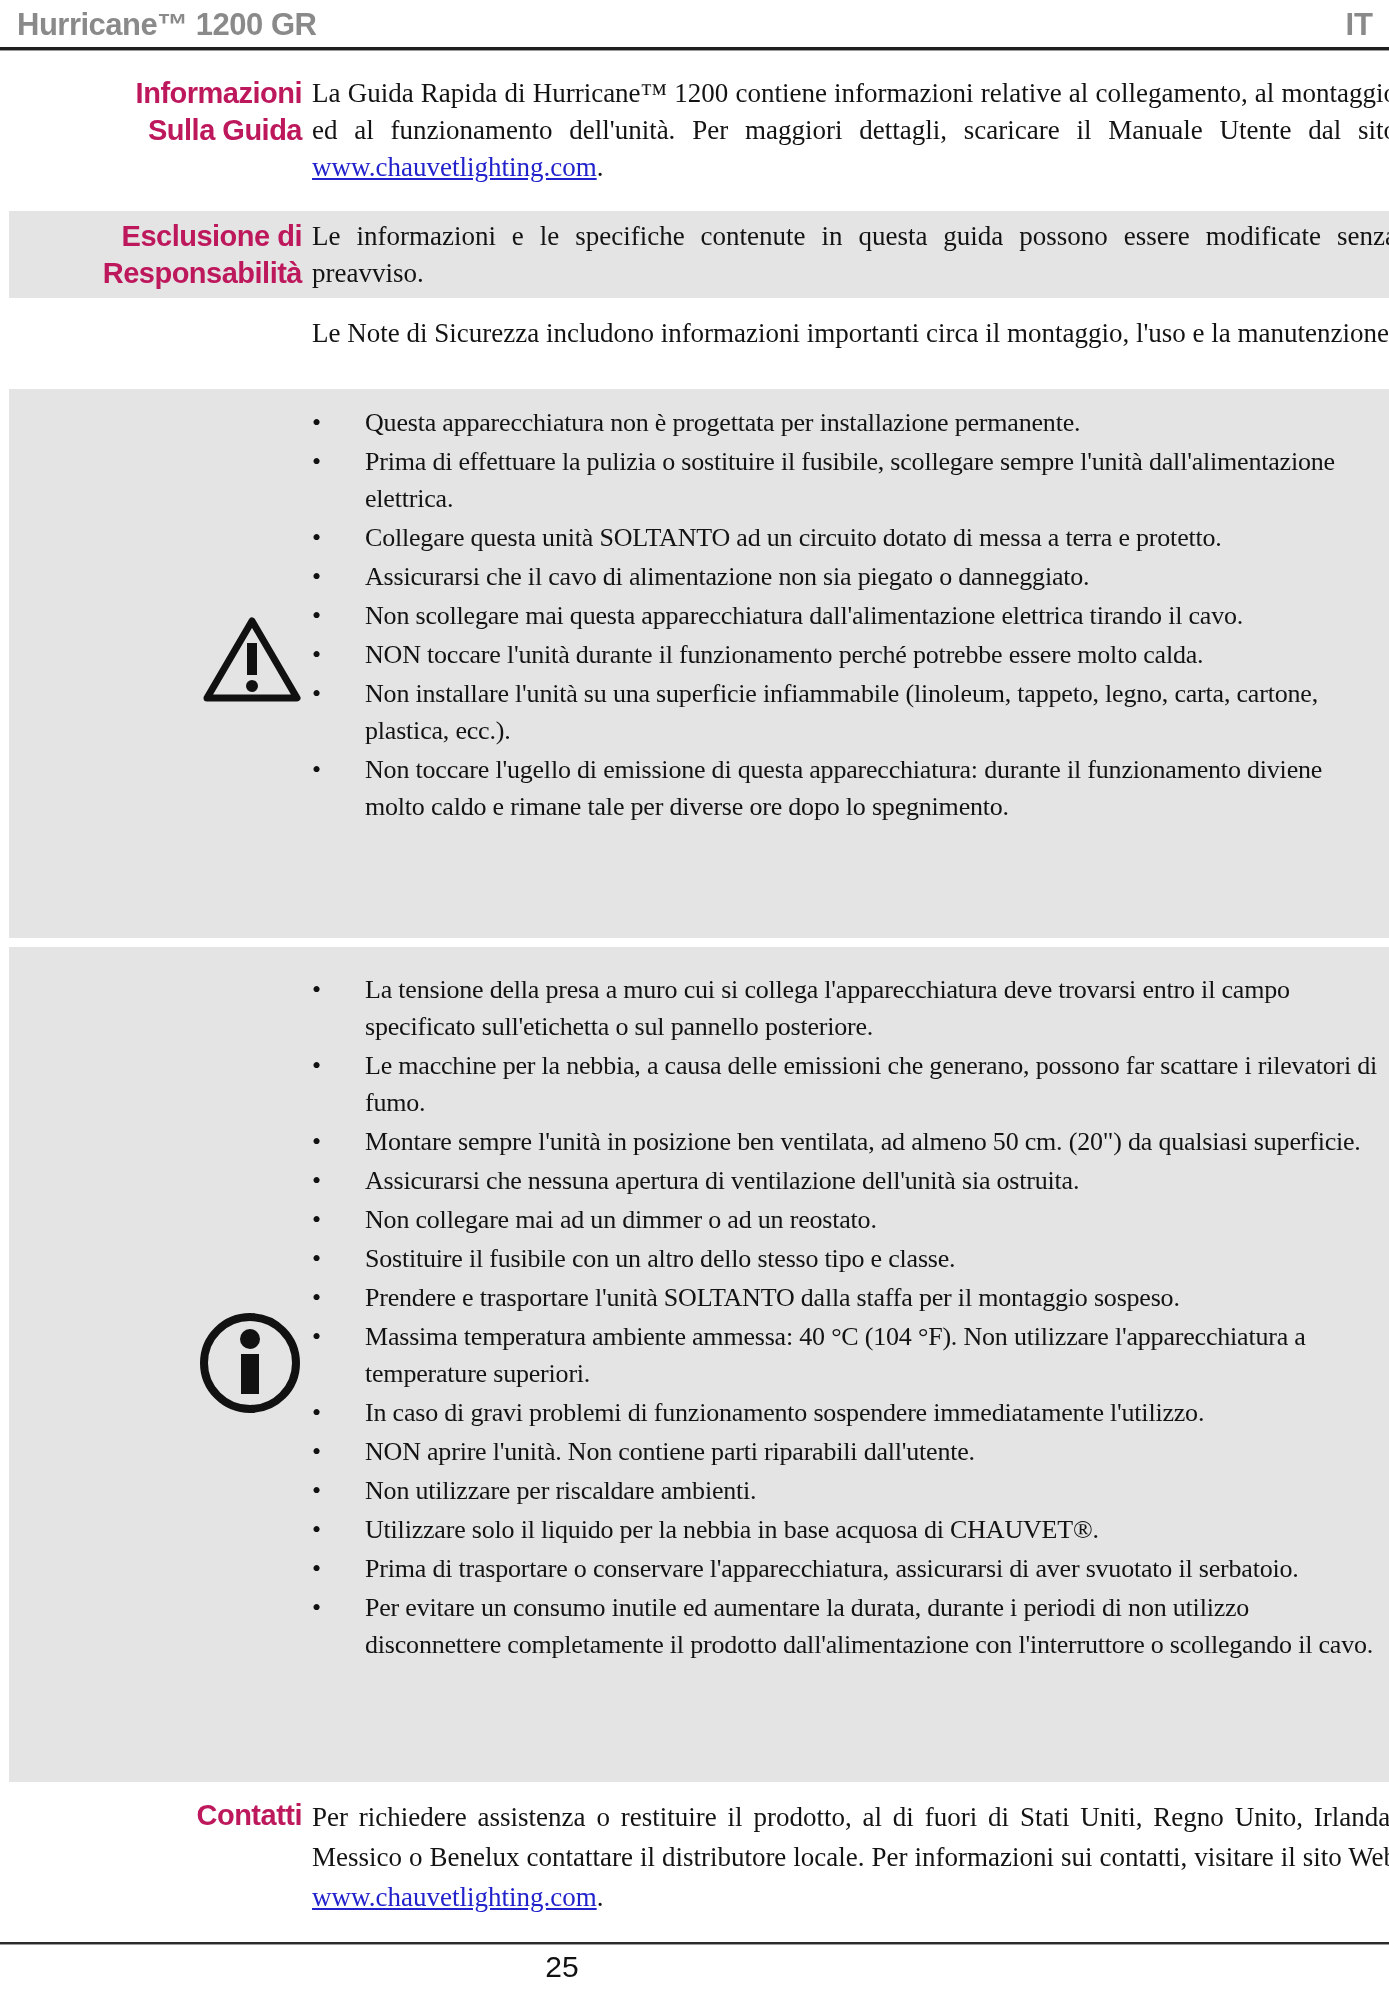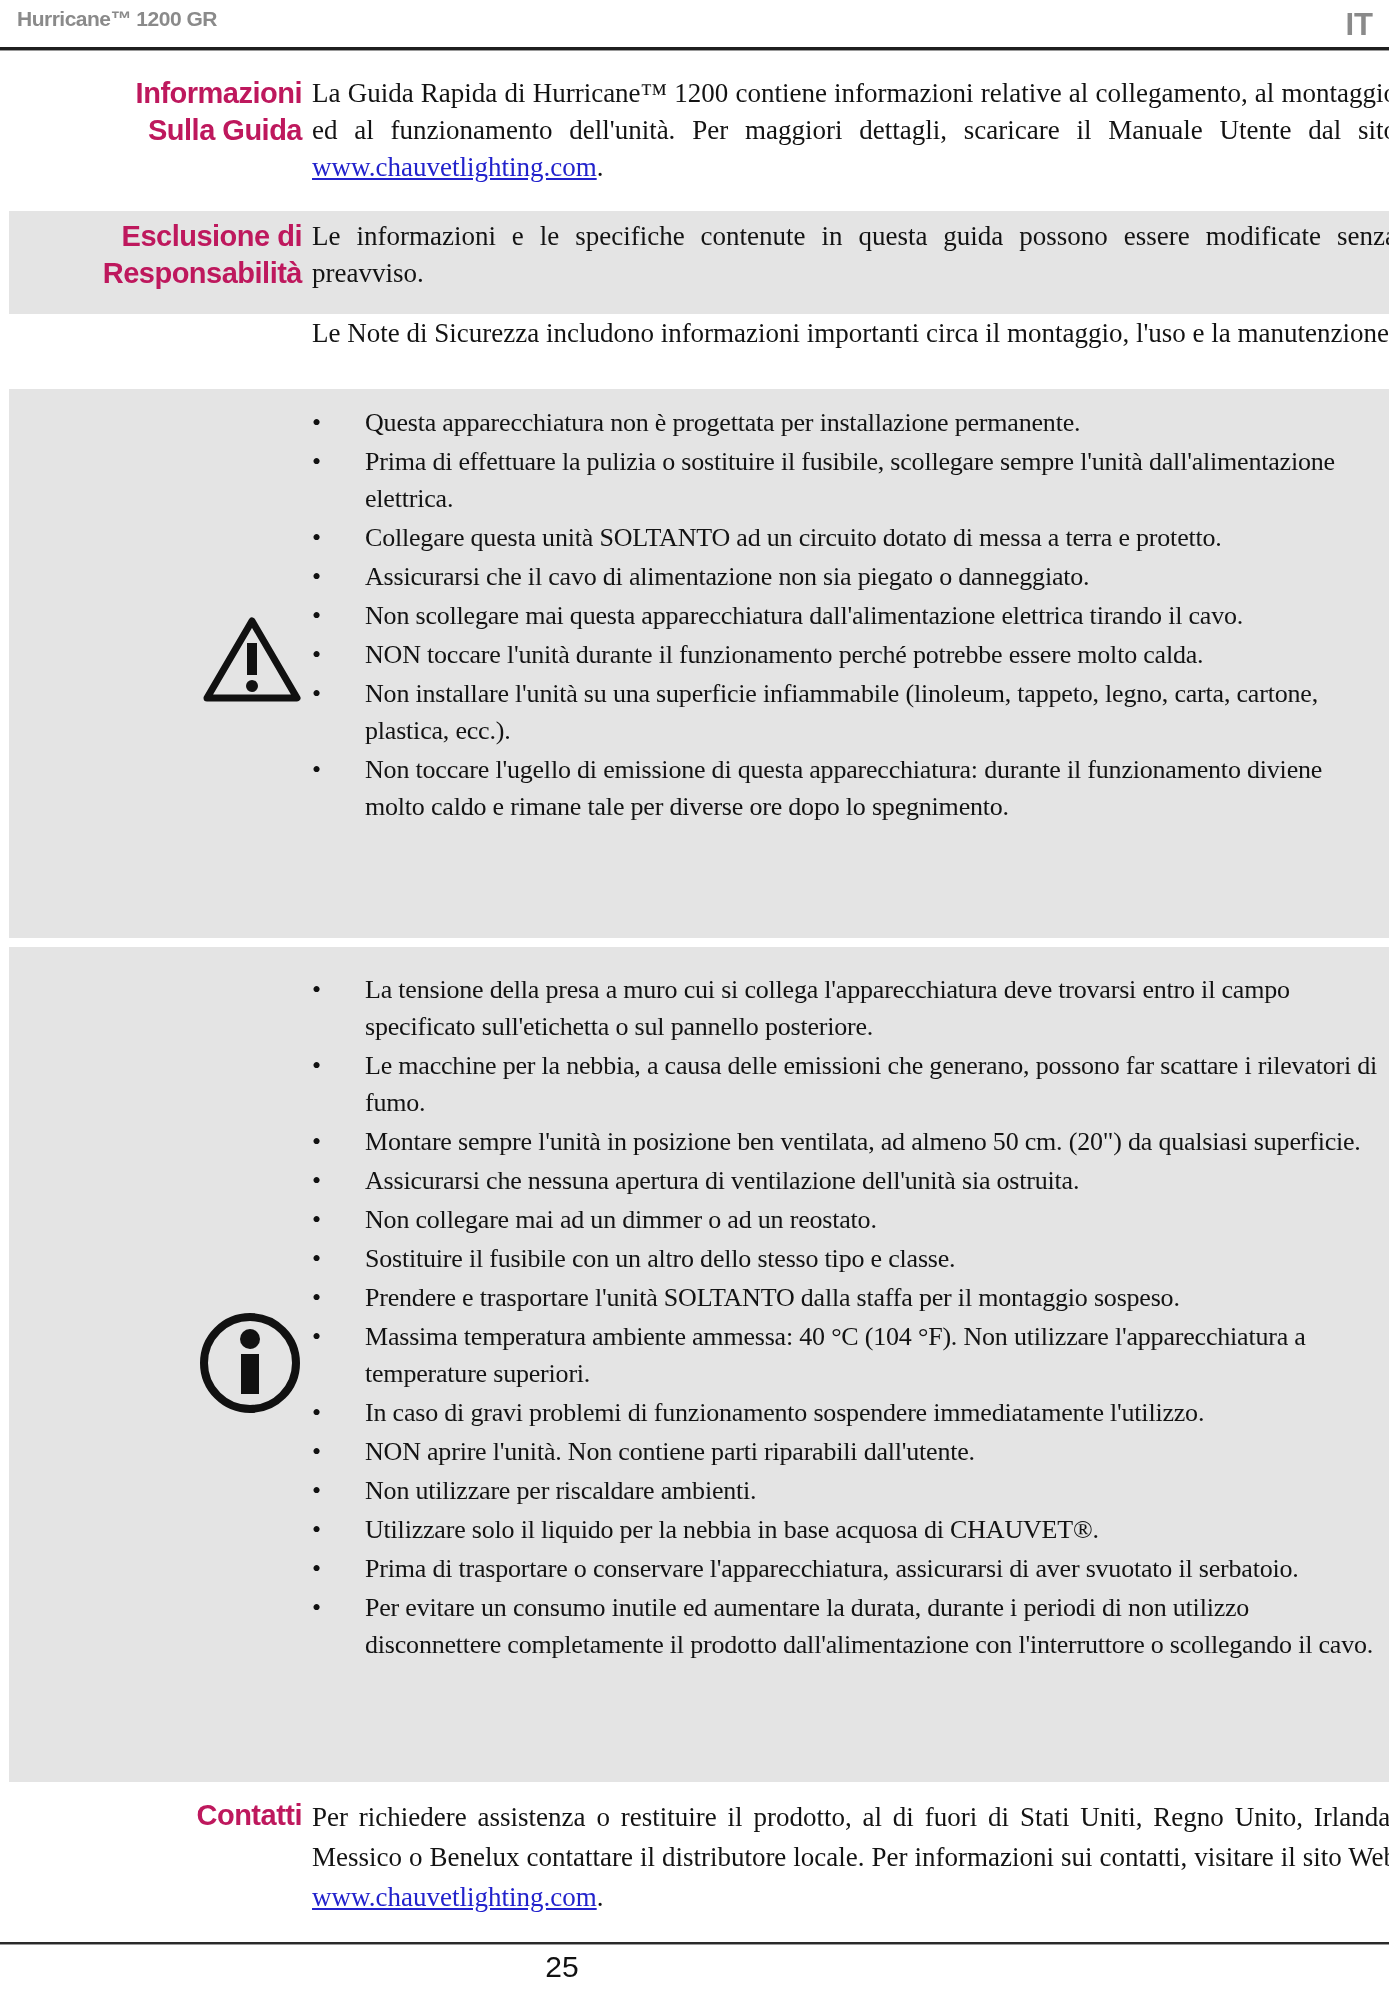--- a/index.html
+++ b/index.html
@@ -6,21 +6,21 @@
   body{
     width:1389px;height:1992px;position:relative;overflow:hidden;
     background:#ffffff;color:#141414;
     font-family:"Liberation Serif", serif;
   }
   .page{position:absolute;inset:0;}
 
   
   .hdr-title{
     position:absolute;left:17px;top:7px;
-    font-family:"Liberation Sans", sans-serif;font-weight:bold;font-size:21px;
+    font-family:"Liberation Sans", sans-serif;font-weight:bold;font-size:31px;
     color:var(--header-gray,#8a8a8a);letter-spacing:-0.5px;
   }
   .hdr-lang{
     position:absolute;right:16px;top:7px;
     font-family:"Liberation Sans", sans-serif;font-weight:bold;font-size:31px;
     color:var(--header-gray,#8a8a8a);
   }
   .hdr-rule{
     position:absolute;left:0;top:47px;width:1389px;height:3px;
     background:#1f1f1f;border-bottom:1px solid #9a9a9a;
@@ -36,21 +36,21 @@
     position:absolute;left:312px;width:1085px;
     font-size:27px;line-height:37px;text-align:justify;color:#131313;
   }
   a.doc-link{color:var(--link-blue,#2222cc);text-decoration:underline;}
 
   
   .band{
     position:absolute;left:9px;width:1380px;
     background:var(--band-gray,#e4e4e4);
   }
-  .band-disclaimer{top:211px;height:103px;}
+  .band-disclaimer{top:211px;height:87px;}
   .band-warning{top:389px;height:549px;}
   .band-info{top:947px;height:835px;}
 
   .band .sec-label{left:0;width:293px;}
   .band .sec-body{left:303px;width:1085px;}
 
   
   .safety-list{
     position:absolute;left:303px;right:6px;margin:0;padding:0;list-style:none;
     font-size:26px;line-height:37px;color:#131313;letter-spacing:-0.2px;

